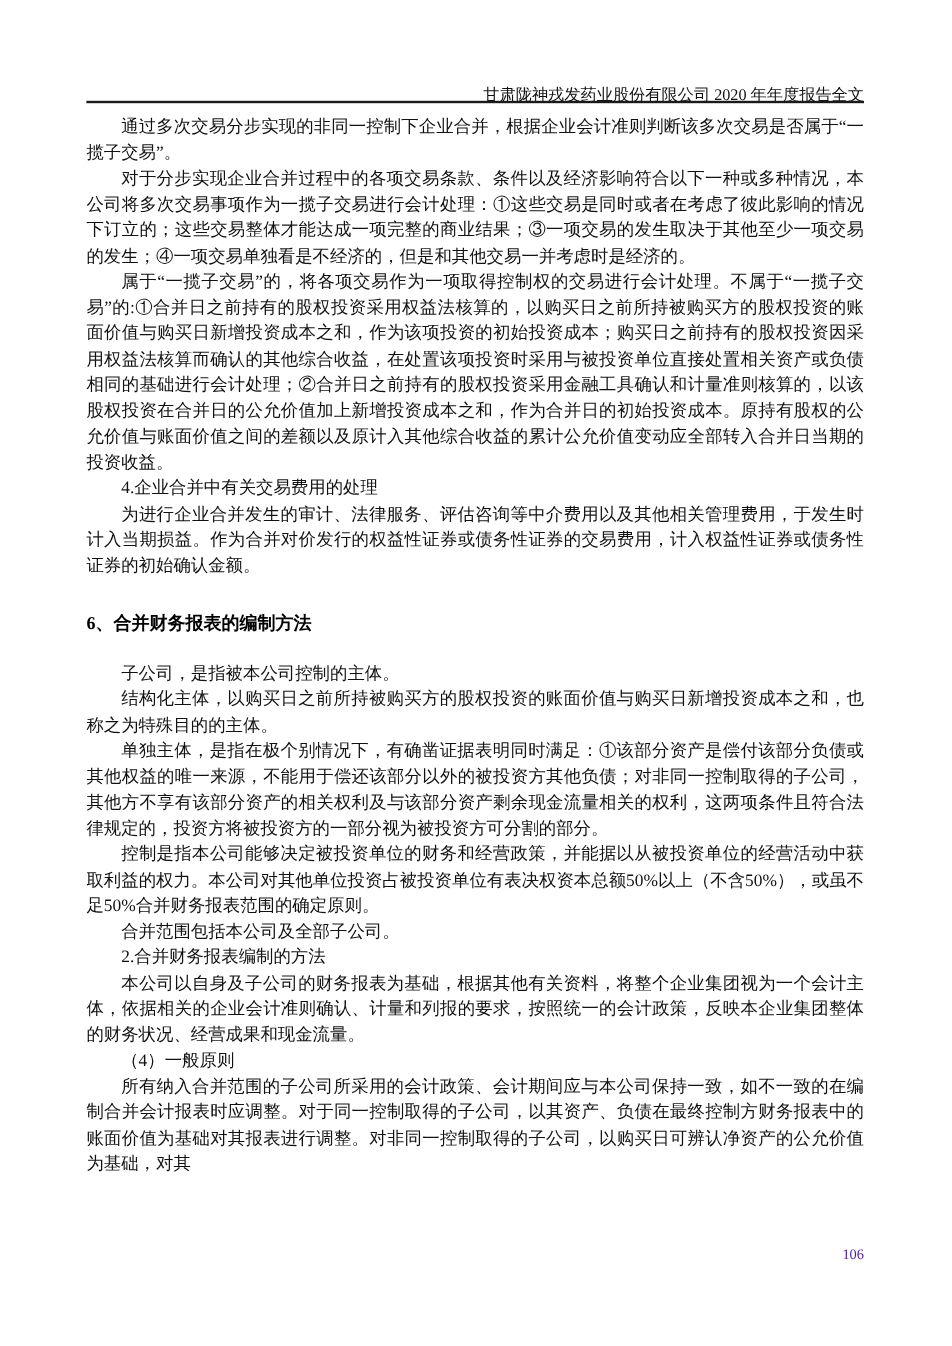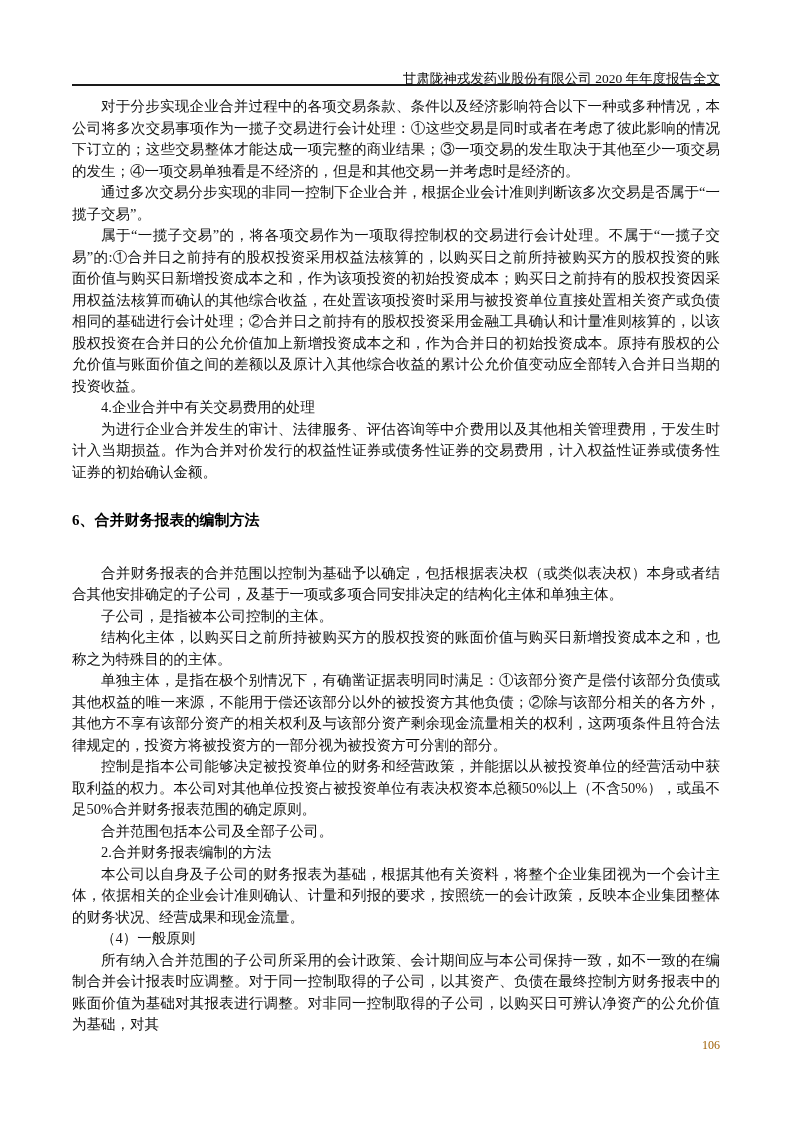--- a/index.html
+++ b/index.html
@@ -45,61 +45,60 @@
     line-height: 21.5px;
     text-align: justify;
     color: #111111;
   }
   .doc-body p.para {
     margin: 0;
     padding: 0;
     text-indent: 2em;
   }
   .doc-body h2.heading {
-    margin: 27px 0 31px 0;
+    margin: 27px 0 20px 0;
     padding: 0;
     font-size: 15px;
     font-weight: bold;
     text-indent: 0;
     line-height: 21.5px;
     color: #000000;
   }
   .page-footer {
     position: absolute;
     top: 1037px;
     left: 72px;
     width: 648px;
     text-align: right;
     font-size: 12px;
     line-height: 16px;
-    color: #a16207;
+    color: #4c1d95;
   }
 </style>
 </head>
 <body>
 
 <div class="page">
 
   <div class="page-header">
     <span>甘肃陇神戎发药业股份有限公司 2020 年年度报告全文</span>
   </div>
 
   <div class="header-rule"></div>
 
   <div class="doc-body">
+      <p class="para">通过多次交易分步实现的非同一控制下企业合并，根据企业会计准则判断该多次交易是否属于“一揽子交易”。</p>
       <p class="para">对于分步实现企业合并过程中的各项交易条款、条件以及经济影响符合以下一种或多种情况，本公司将多次交易事项作为一揽子交易进行会计处理：①这些交易是同时或者在考虑了彼此影响的情况下订立的；这些交易整体才能达成一项完整的商业结果；③一项交易的发生取决于其他至少一项交易的发生；④一项交易单独看是不经济的，但是和其他交易一并考虑时是经济的。</p>
-      <p class="para">通过多次交易分步实现的非同一控制下企业合并，根据企业会计准则判断该多次交易是否属于“一揽子交易”。</p>
       <p class="para">属于“一揽子交易”的，将各项交易作为一项取得控制权的交易进行会计处理。不属于“一揽子交易”的:①合并日之前持有的股权投资采用权益法核算的，以购买日之前所持被购买方的股权投资的账面价值与购买日新增投资成本之和，作为该项投资的初始投资成本；购买日之前持有的股权投资因采用权益法核算而确认的其他综合收益，在处置该项投资时采用与被投资单位直接处置相关资产或负债相同的基础进行会计处理；②合并日之前持有的股权投资采用金融工具确认和计量准则核算的，以该股权投资在合并日的公允价值加上新增投资成本之和，作为合并日的初始投资成本。原持有股权的公允价值与账面价值之间的差额以及原计入其他综合收益的累计公允价值变动应全部转入合并日当期的投资收益。</p>
       <p class="para">4.企业合并中有关交易费用的处理</p>
       <p class="para">为进行企业合并发生的审计、法律服务、评估咨询等中介费用以及其他相关管理费用，于发生时计入当期损益。作为合并对价发行的权益性证券或债务性证券的交易费用，计入权益性证券或债务性证券的初始确认金额。</p>
       <h2 class="heading">6、合并财务报表的编制方法</h2>
-      <p class="para">合并财务报表的合并范围以控制为基础予以确定，包括根据表决权（或类似表决权）本身或者结合其他安排确定的子公司，及基于一项或多项合同安排决定的结构化主体和单独主体。</p>
       <p class="para">子公司，是指被本公司控制的主体。</p>
       <p class="para">结构化主体，以购买日之前所持被购买方的股权投资的账面价值与购买日新增投资成本之和，也称之为特殊目的的主体。</p>
-      <p class="para">单独主体，是指在极个别情况下，有确凿证据表明同时满足：①该部分资产是偿付该部分负债或其他权益的唯一来源，不能用于偿还该部分以外的被投资方其他负债；②除与该部分相关的各方外，其他方不享有该部分资产的相关权利及与该部分资产剩余现金流量相关的权利，这两项条件且符合法律规定的，投资方将被投资方的一部分视为被投资方可分割的部分。</p>
+      <p class="para">单独主体，是指在极个别情况下，有确凿证据表明同时满足：①该部分资产是偿付该部分负债或其他权益的唯一来源，不能用于偿还该部分以外的被投资方其他负债；对非同一控制取得的子公司，其他方不享有该部分资产的相关权利及与该部分资产剩余现金流量相关的权利，这两项条件且符合法律规定的，投资方将被投资方的一部分视为被投资方可分割的部分。</p>
       <p class="para">控制是指本公司能够决定被投资单位的财务和经营政策，并能据以从被投资单位的经营活动中获取利益的权力。本公司对其他单位投资占被投资单位有表决权资本总额50%以上（不含50%），或虽不足50%合并财务报表范围的确定原则。</p>
       <p class="para">合并范围包括本公司及全部子公司。</p>
       <p class="para">2.合并财务报表编制的方法</p>
       <p class="para">本公司以自身及子公司的财务报表为基础，根据其他有关资料，将整个企业集团视为一个会计主体，依据相关的企业会计准则确认、计量和列报的要求，按照统一的会计政策，反映本企业集团整体的财务状况、经营成果和现金流量。</p>
       <p class="para">（4）一般原则</p>
       <p class="para">所有纳入合并范围的子公司所采用的会计政策、会计期间应与本公司保持一致，如不一致的在编制合并会计报表时应调整。对于同一控制取得的子公司，以其资产、负债在最终控制方财务报表中的账面价值为基础对其报表进行调整。对非同一控制取得的子公司，以购买日可辨认净资产的公允价值为基础，对其</p>
     </div>
 
   <div class="page-footer">
     <span>106</span>

